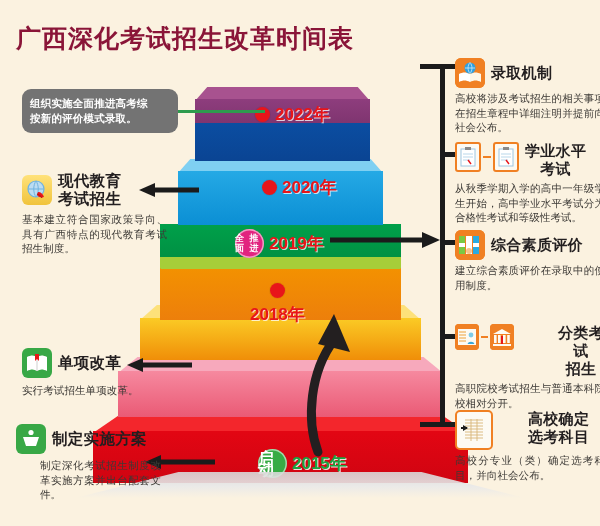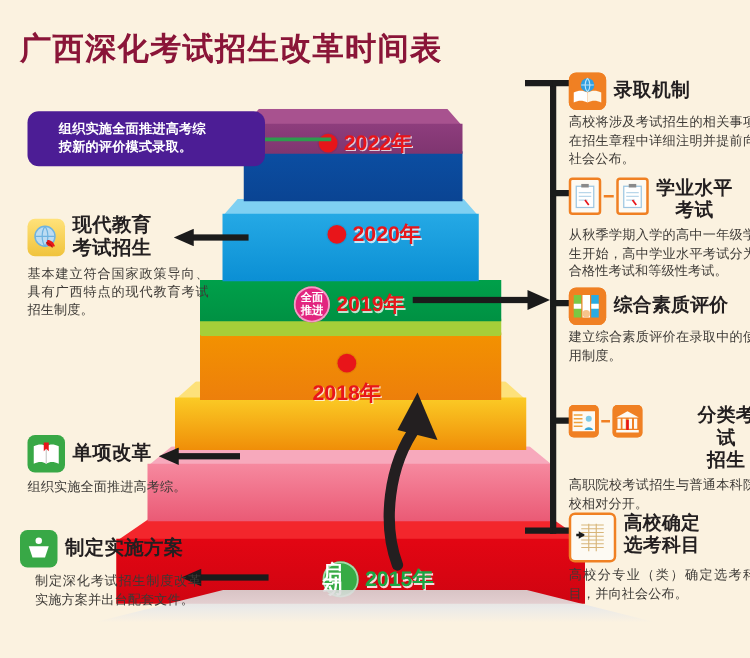--- a/index.html
+++ b/index.html
@@ -37,29 +37,29 @@
   .dot{width:15px;height:15px;border-radius:50%;background:#e8151a;
        box-shadow:0 0 0 1px rgba(0,0,0,.05);}
   .year{
     font-family:"Liberation Sans","DejaVu Sans",sans-serif;
     font-weight:bold;font-size:17px;color:#e8151a;
     text-shadow:1px 1px 0 rgba(255,255,255,.75);letter-spacing:0px;
   }
   .year.green{color:#1aa542;text-shadow:1px 1px 0 rgba(255,255,255,.85);}
   .badge{
     width:29px;height:29px;border-radius:50%;
-    display:flex;flex-direction:column;align-items:center;justify-content:center;
+    display:flex;flex-direction:row;align-items:center;justify-content:center;
     color:#fff;font-size:9px;font-weight:bold;line-height:9.5px;letter-spacing:0px;
     box-shadow:inset 0 0 0 1.5px rgba(255,255,255,.55);
   }
   .badge.magenta{background:#e2247f;}
   .badge.greenb{background:#37ab45;font-size:16px;line-height:11px;}
   .callout-green{
-    position:absolute;background:#4c1d95;border-radius:9px;color:#fff;
-    padding:7px 25px;font-size:10.5px;line-height:15px;font-weight:bold;
+    position:absolute;background:#737373;border-radius:9px;color:#fff;
+    padding:7px 8px;font-size:10.5px;line-height:15px;font-weight:bold;
     letter-spacing:.2px;
   }
   .callout-green em{font-style:normal;color:#ffe400;}
   .leader{position:absolute;background:#2e9b4e;height:3px;}
 
   .panel-title{
     font-size:15.5px;font-weight:bold;color:#231f20;line-height:18px;
     letter-spacing:.3px;
   }
   .panel-body{
@@ -218,38 +218,38 @@
       <span class="icon green">
         <svg width="24" height="22" viewBox="0 0 24 22">
           <path d="M2 5c4-2 7-2 10 0v14c-3-2-6-2-10 0z" fill="#fff"></path>
           <path d="M22 5c-4-2-7-2-10 0v14c3-2 6-2 10 0z" fill="#fff"></path>
           <path d="M12 5v14" stroke="#cfcfcf" stroke-width="1"></path>
           <path d="M10 2h4v7l-2-2-2 2z" fill="#e8151a"></path>
         </svg>
       </span>
       <span class="panel-title">单项改革</span>
     </div>
-    <div class="panel-body" style="margin-top:5px;">组织实施全面推进高考综。</div>
+    <div class="panel-body" style="margin-top:5px;">实行考试招生单项改革。</div>
   </div>
 
   <svg class="arrow-left" style="left:145px;top:455px;" width="70" height="14" viewBox="0 0 70 14">
     <rect x="14" y="4.5" width="56" height="5" fill="#1b1b1b"></rect>
     <polygon points="0,7 16,0 16,14" fill="#1b1b1b"></polygon>
   </svg>
   <div class="lpanel" style="left:16px;top:424px;width:145px;">
     <div class="lhead">
       <span class="icon green">
         <svg width="24" height="22" viewBox="0 0 24 22">
           <circle cx="12" cy="4.5" r="2.6" fill="#fff"></circle>
           <path d="M4 9h16l-3 9H7z" fill="#fff"></path>
         </svg>
       </span>
       <span class="panel-title">制定实施方案</span>
     </div>
-    <div class="panel-body" style="margin-top:4px;margin-left:12px;text-align:justify;">制定深化考试招生制度改革实施方案并出台配套文件。</div>
+    <div class="panel-body" style="margin-top:4px;margin-left:24px;text-align:justify;">制定深化考试招生制度改革实施方案并出台配套文件。</div>
   </div>
 
   <div class="bracket">
     <div class="bline" style="left:440px;top:64px;width:5px;height:363px;"></div>
     <div class="bline" style="left:440px;top:64px;width:18px;height:5px;"></div>
     <div class="bline" style="left:440px;top:422px;width:18px;height:5px;"></div>
     <div class="bline" style="left:440px;top:152px;width:18px;height:5px;"></div>
     <div class="bline" style="left:440px;top:240px;width:18px;height:5px;"></div>
     <div class="bline" style="left:440px;top:334px;width:18px;height:5px;"></div>
     <div class="bline" style="left:420px;top:64px;width:22px;height:5px;"></div>
@@ -358,21 +358,21 @@
     <div class="rhead" style="align-items:flex-start;">
       <span class="icon white" style="width:34px;height:36px;border-radius:5px;">
         <svg width="28" height="30" viewBox="0 0 28 30">
           <rect x="2" y="1" width="24" height="28" fill="#fdfaf3"></rect>
           <path d="M5 5h18M5 8h18M5 11h18M5 14h18M5 17h18M5 20h18M5 23h18" stroke="#d8b579" stroke-width=".9"></path>
           <path d="M11 4v22M17 4v22" stroke="#d8b579" stroke-width=".9"></path>
           <path d="M1 13h6" stroke="#1b1b1b" stroke-width="2"></path>
           <polygon points="8,13 3,10 3,16" fill="#1b1b1b"></polygon>
         </svg>
       </span>
-      <span style="text-align:left;">
+      <span style="text-align:left;margin-left:29px;">
         <span class="panel-title">高校确定</span><br>
         <span class="panel-title">选考科目</span>
       </span>
     </div>
     <div class="panel-body rbody" style="text-align:justify;">高校分专业（类）确定选考科目，并向社会公布。</div>
   </div>
 
 </div>
 
 </body></html>

